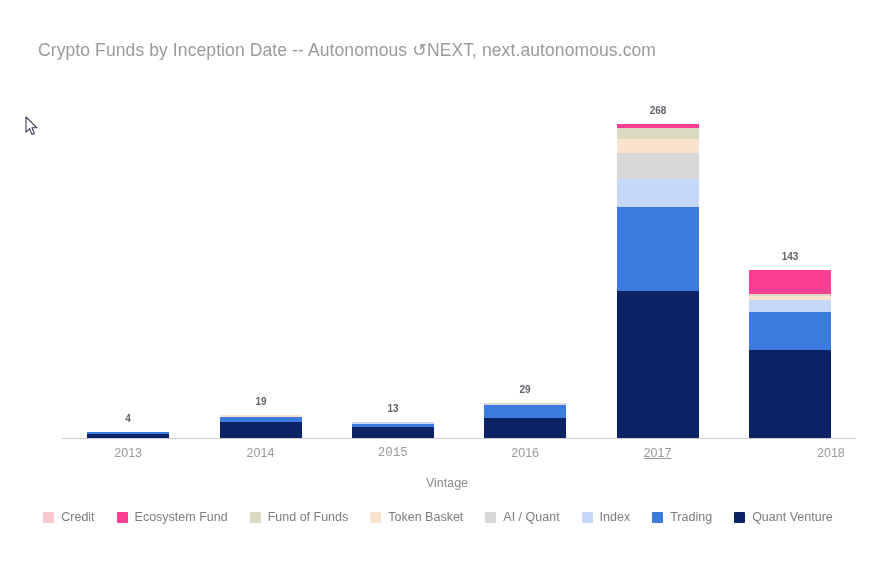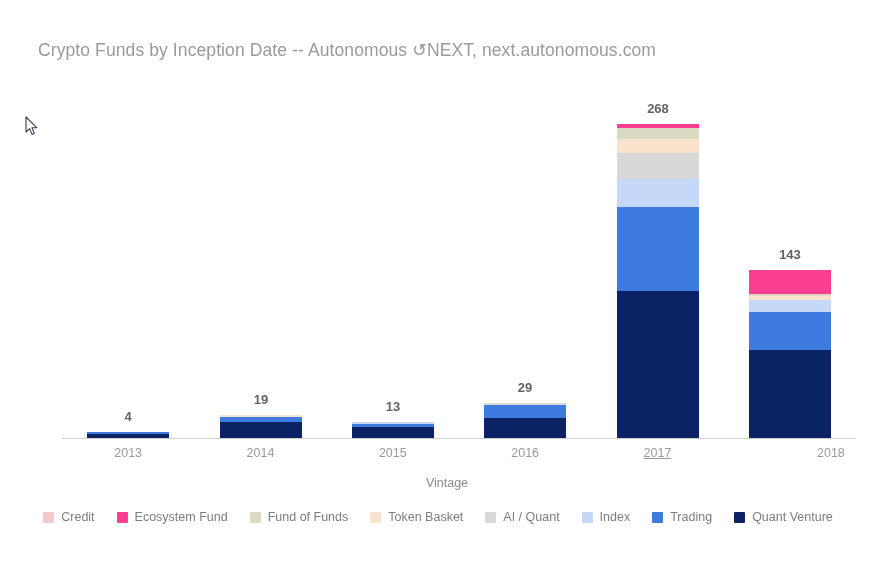--- a/index.html
+++ b/index.html
@@ -58,21 +58,21 @@
   }
   .seg {
     width: 100%;
     display: block;
   }
   .bar-total {
     position: absolute;
     width: 82px;
     left: 0;
     text-align: center;
-    font-size: 13px;
+    font-size: 10px;
     font-weight: bold;
     color: #5f6368;
   }
   .x-tick {
     position: absolute;
     top: 430px;
     width: 110px;
     text-align: center;
     font-size: 12.5px;
     color: #9a9a9a;
@@ -184,21 +184,21 @@
         </div>
         <div class="bar-total" style="bottom: 175.787px;">143</div>
       </div>
     </div>
 
   <div class="axis-line"></div>
 
   <div id="x-ticks">
       <div class="x-tick" style="left: 73.1667px;">2013</div>
       <div class="x-tick" style="left: 205.5px;">2014</div>
-      <div class="x-tick" style="left: 337.833px;">2015</div>
+      <div class="x-tick" style="left: 337.833px; font-family: Liberation Mono, monospace;">2015</div>
       <div class="x-tick" style="left: 470.167px;">2016</div>
       <div class="x-tick" style="left: 602.5px; text-decoration: underline;">2017</div>
       <div class="x-tick" style="left: 734.833px; text-align: right;">2018</div>
     </div>
 
   <div class="axis-title">Vintage</div>
 
   <div class="legend" id="legend">
       <div class="legend-item">
         <span class="legend-swatch" style="background: rgb(248, 200, 206);"></span>

